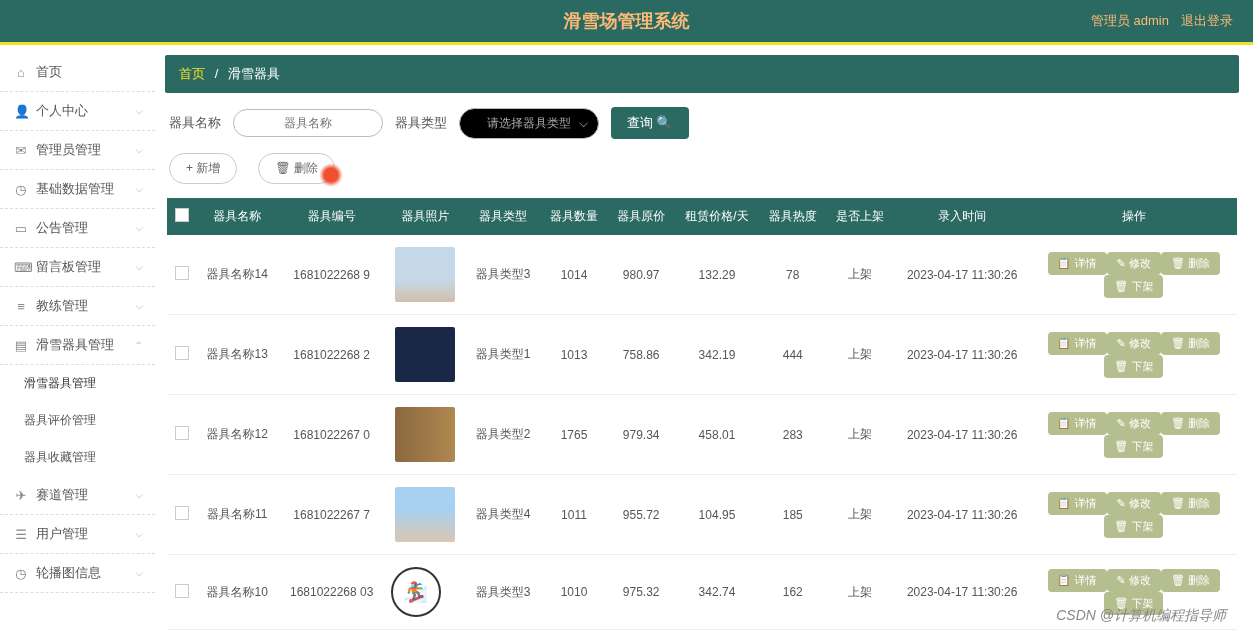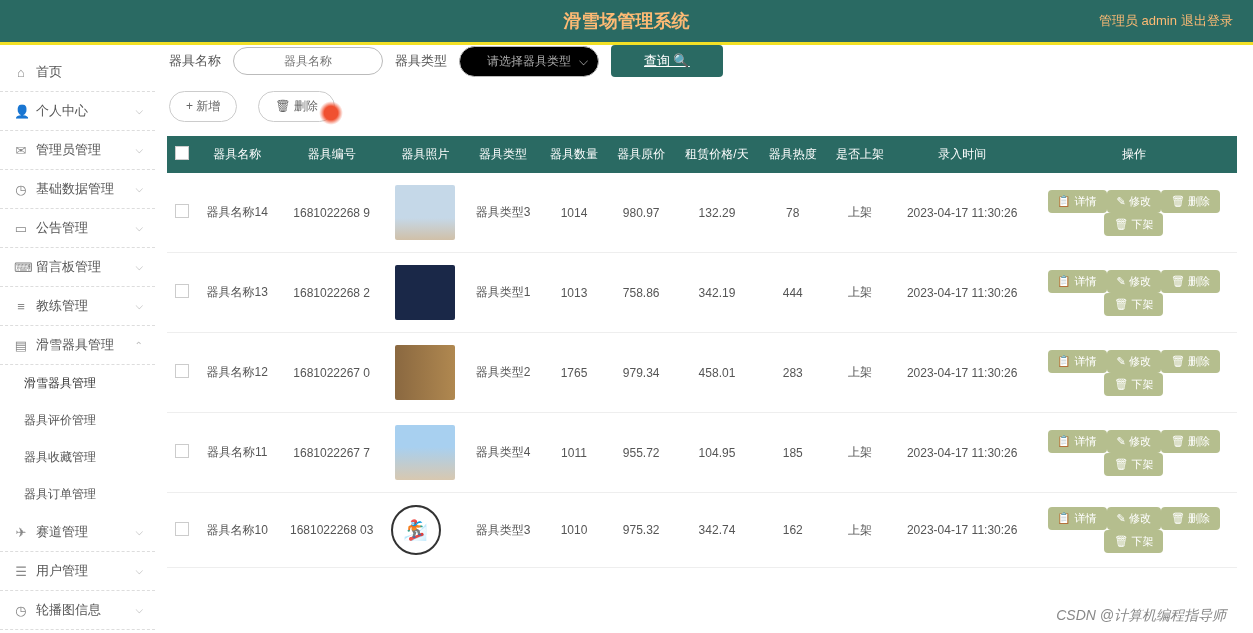--- a/index.html
+++ b/index.html
@@ -1,37 +1,37 @@
 <!DOCTYPE html>
 <html><head>
 <meta charset="utf-8">
 <style>
 * { margin: 0; padding: 0; box-sizing: border-box; }
 body { font-family: "Microsoft YaHei", Arial, sans-serif; font-size: 12px; background: #fff; overflow-x: hidden; }
 .header { background: #2a6a63; color: #fdba74; height: 42px; display: flex; align-items: center; justify-content: space-between; padding: 0 20px; position: relative; }
 .header-title { font-size: 18px; font-weight: bold; position: absolute; left: 50%; transform: translateX(-50%); }
-.header-right { display: flex; gap: 4px; font-size: 13px; }
+.header-right { display: flex; gap: 12px; font-size: 13px; }
 .header-right span { cursor: pointer; }
 .yellow-bar { height: 3px; background: #f2e026; }
 .container { display: flex; }
 .sidebar { width: 155px; background: #fff; padding-top: 8px; }
 .menu-item { display: flex; align-items: center; padding: 10px 14px; color: #555; cursor: pointer; font-size: 13px; position: relative; border-bottom: 1px dashed #ddd; }
 .menu-icon { margin-right: 8px; width: 14px; text-align: center; color: #888; }
 .menu-arrow { position: absolute; right: 12px; color: #bbb; font-size: 10px; }
 .submenu .menu-item { padding-left: 24px; border: none; font-size: 12px; }
 .submenu .active { color: #333; font-weight: 500; }
 .main { flex: 1; padding: 0 8px 0 4px; }
 .breadcrumb { background: #2a6a63; color: #fff; padding: 10px 14px; margin: 10px 6px 14px 6px; font-size: 13px; border-radius: 2px; }
 .breadcrumb a { color: #f2e026; text-decoration: none; }
 .breadcrumb .sep { margin: 0 6px; }
 .search-row { display: flex; align-items: center; gap: 12px; padding: 0 10px 14px 10px; font-size: 13px; color: #555; }
 .search-label { font-size: 13px; }
 .search-input { border: 1px solid #bbb; border-radius: 18px; padding: 6px 14px; width: 150px; font-size: 12px; text-align: center; color: #aaa; outline: none; }
 .search-select { border: 1px solid #bbb; border-radius: 18px; padding: 6px 14px; width: 140px; font-size: 12px; color: #aaa; background: #000000; outline: none; position: relative; display: flex; justify-content: center; align-items: center; }
-.btn-query { background: #2a6a63; color: #fff; border: none; border-radius: 4px; padding: 7px 33px; cursor: pointer; font-size: 13px; text-decoration: underline; }
+.btn-query { background: #2a6a63; color: #fff; border: none; border-radius: 4px; padding: 7px 16px; cursor: pointer; font-size: 13px; }
 .action-row { display: flex; gap: 21px; padding: 0 10px 14px 10px; position: relative; }
 .pill-btn { border: 1px solid #ccc; border-radius: 18px; padding: 6px 16px; background: #fff; color: #666; cursor: pointer; font-size: 12px; display: flex; align-items: center; gap: 4px; }
 .cursor-highlight { position: absolute; width: 24px; height: 24px; background: radial-gradient(circle,#f05030 40%,rgba(240,80,48,0.3) 60%,transparent 70%); border-radius: 50%; left: 160px; top: 10px; pointer-events: none; }
 .table-wrap { padding: 0 8px; }
 table { width: 100%; border-collapse: collapse; }
 thead th { background: #2a6a63; color: #fff; padding: 10px 6px; font-size: 12px; font-weight: normal; text-align: center; }
 tbody td { padding: 12px 6px; text-align: center; color: #555; font-size: 12px; border-bottom: 1px solid #eee; vertical-align: middle; }
 .checkbox { width: 14px; height: 14px; border: 1px solid #ccc; display: inline-block; background: #fff; }
 .thumb { width: 60px; height: 55px; display: inline-block; vertical-align: middle; border-radius: 2px; }
 .thumb1 { background: linear-gradient(#c5d8e8 60%,#d0c0a8); }
@@ -99,42 +99,44 @@
     <div class="submenu">
       <div class="menu-item active">
           <span>滑雪器具管理</span>
         </div>
       <div class="menu-item">
           <span>器具评价管理</span>
         </div>
       <div class="menu-item">
           <span>器具收藏管理</span>
         </div>
-      <div class="menu-item">
-          <span>器具订单管理</span>
-        </div>
     </div>
     <div class="menu-item">
         <span class="menu-icon">✈</span>
         <span>赛道管理</span>
         <span class="menu-arrow">⌵</span>
       </div>
     <div class="menu-item">
         <span class="menu-icon">☰</span>
         <span>用户管理</span>
         <span class="menu-arrow">⌵</span>
       </div>
     <div class="menu-item">
         <span class="menu-icon">◷</span>
         <span>轮播图信息</span>
         <span class="menu-arrow">⌵</span>
       </div>
   </div>
 
   <div class="main">
+    <div class="breadcrumb">
+      <a>首页</a>
+      <span class="sep">/</span>
+      <span>滑雪器具</span>
+    </div>
 
     <div class="search-row">
       <span class="search-label">器具名称</span>
       <input class="search-input" placeholder="器具名称" style="">
       <span class="search-label">器具类型</span>
       <div class="search-select">
           <span>请选择器具类型</span>
           <span style="position:absolute;right:10px;color:#bbb">⌵</span>
         </div>
       <button class="btn-query">查询 🔍</button>

